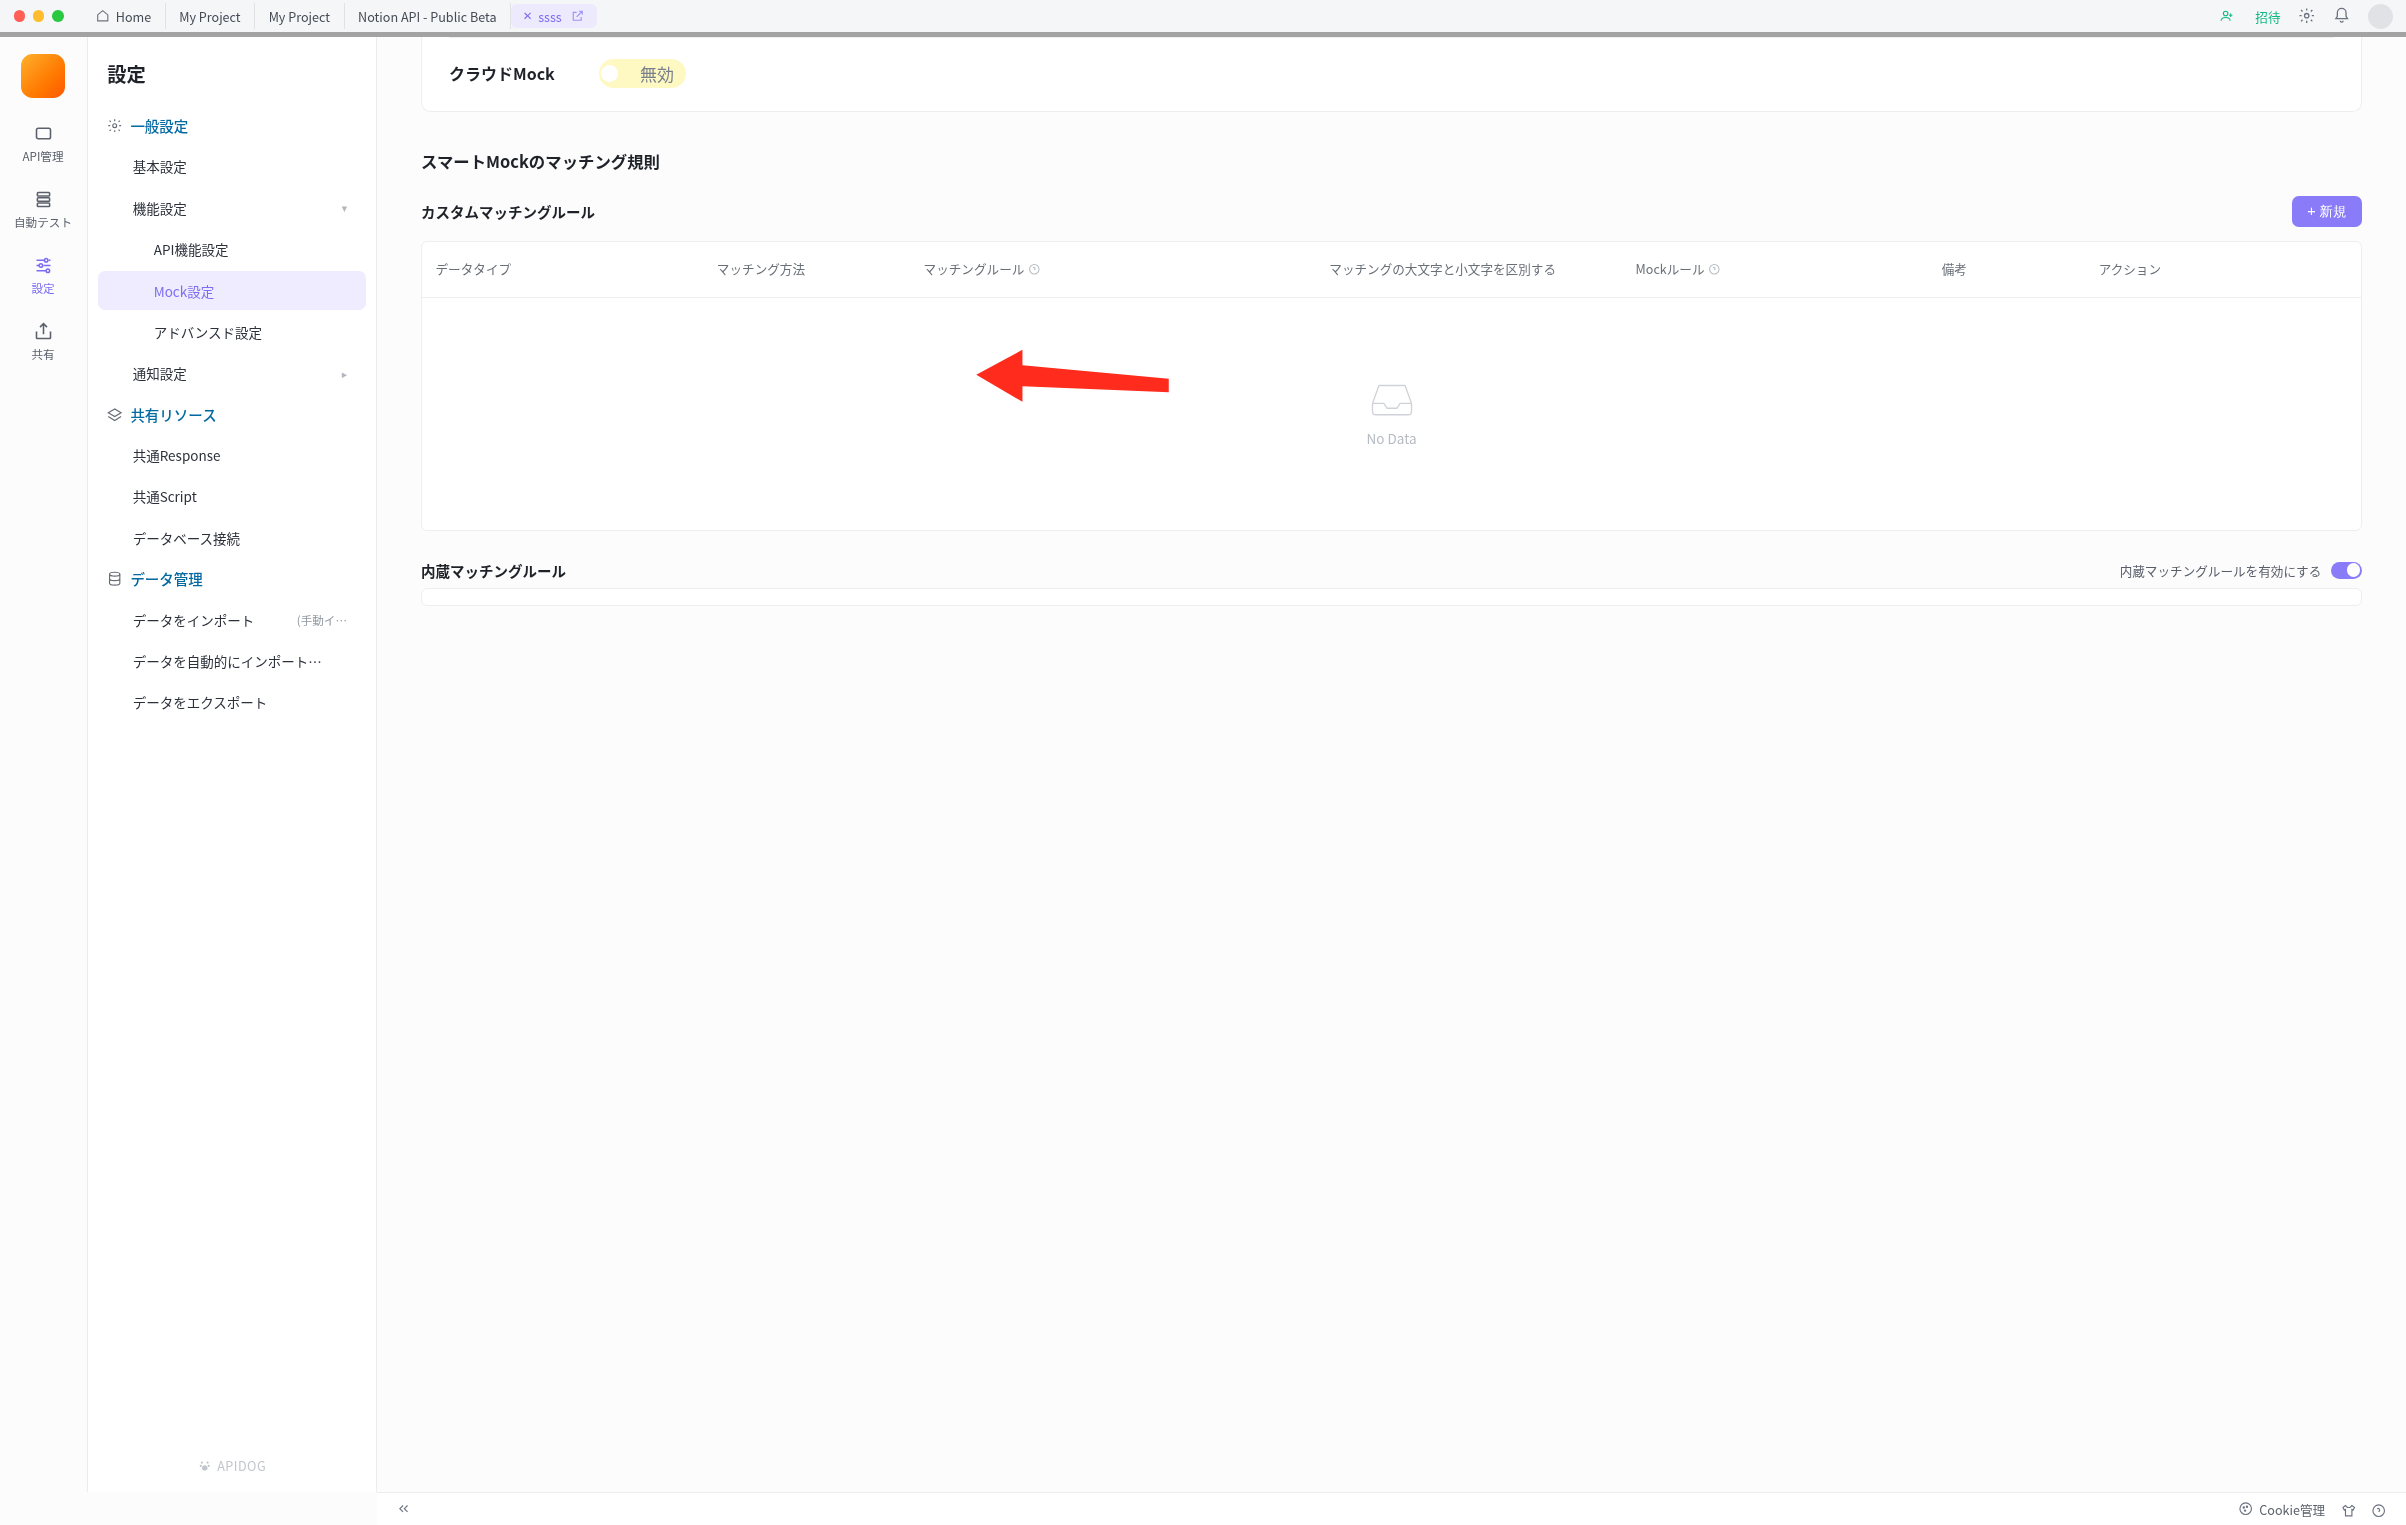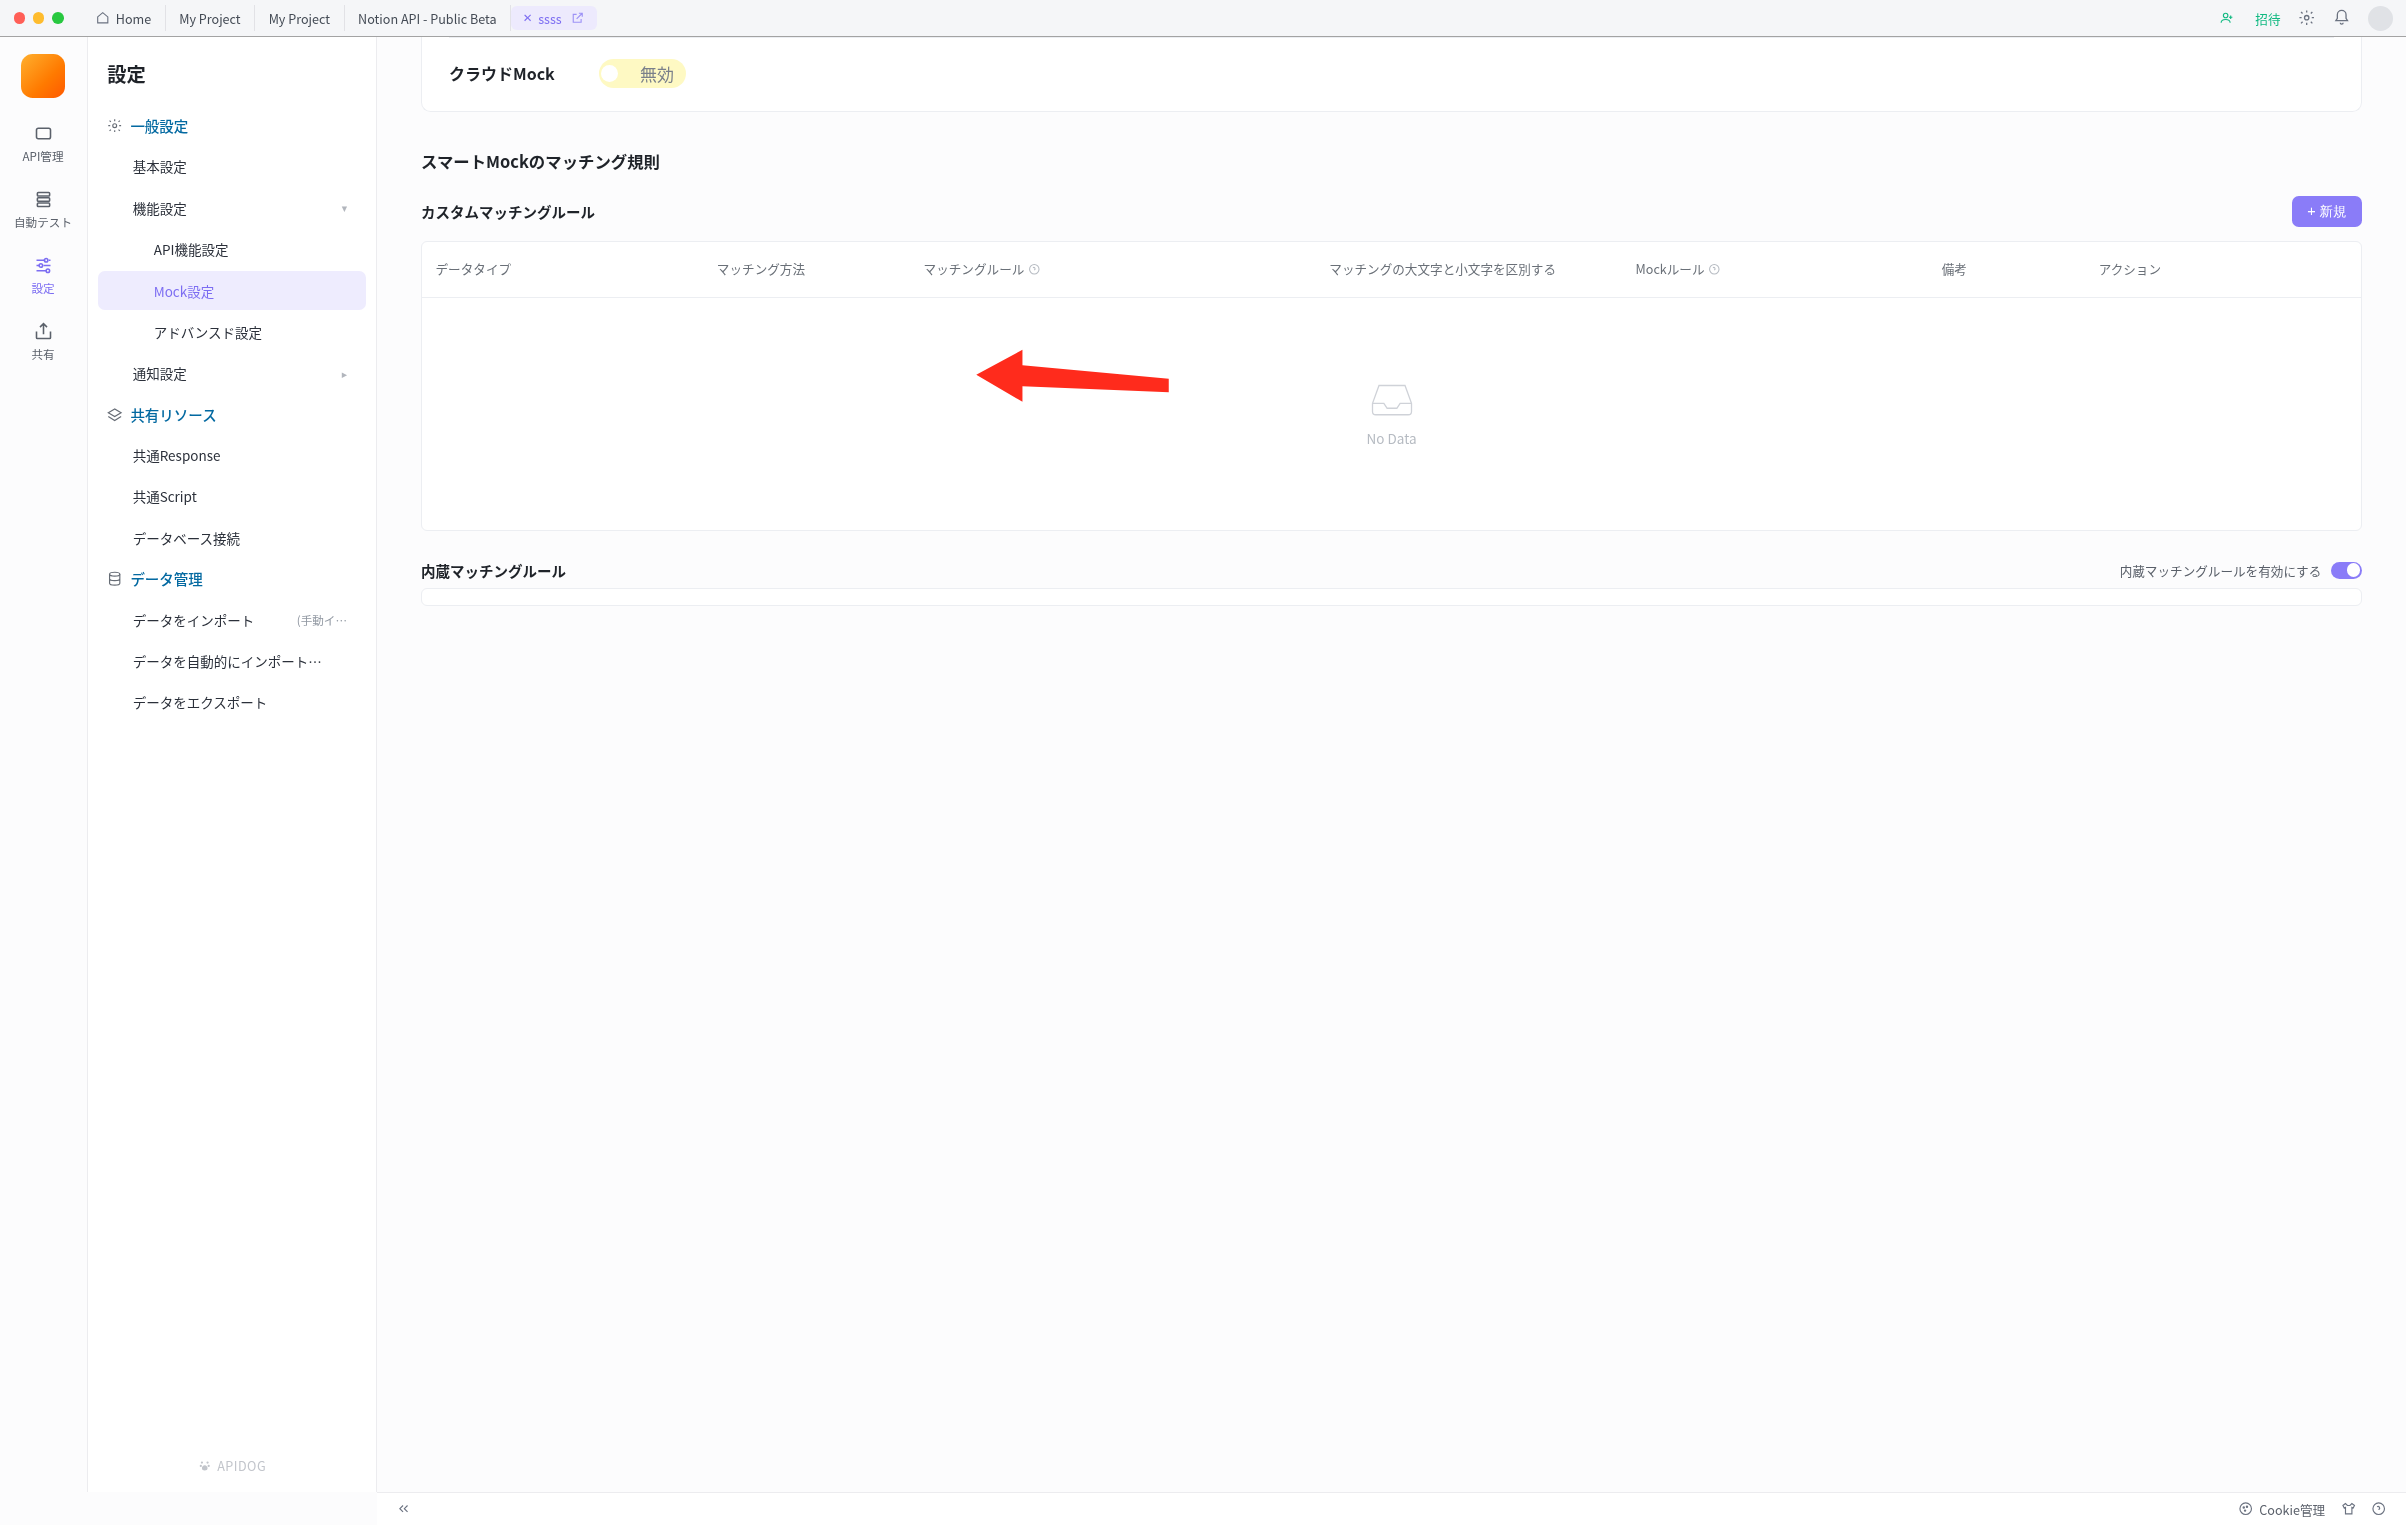--- a/index.html
+++ b/index.html
@@ -11,21 +11,21 @@
     font-size:13.5px;
     -webkit-font-smoothing:antialiased;
   }
 
   
   .window-bar {
     height:37px;
     display:flex; align-items:center;
     padding:0 13.5px;
     background:#f5f6f8;
-    border-bottom:1px solid #a3a3a3;
+    border-bottom:5px solid #a3a3a3;
     gap:15.4px;
   }
   .traffic-lights { display:flex; gap:7.7px; margin-right:3.9px;}
   .tl {
     width:11.6px;height:11.6px;border-radius:50%;
   }
   .tl.red{background:#ff5f57;}
   .tl.yellow{background:#febc2e;}
   .tl.green{background:#28c840;}
 
@@ -185,21 +185,21 @@
   .arrow{
     position:absolute;pointer-events:none;
   }
 
   
   .footer{
     position:absolute;left:377px;right:0;bottom:0;height:33px;
     border-top:1px solid #ececef;background:#fff;
     display:flex;align-items:center;justify-content:space-between;padding:0 19.3px;font-size:12.6px;color:#5b616b;
   }
-  .footer .fl, .footer .fr{display:flex;align-items:center;gap:15.4px;}
+  .footer .fl, .footer .fr{display:flex;align-items:flex-end;gap:15.4px;}
   .footer svg{width:15.4px;height:15.4px;stroke:#6b7280;fill:none;stroke-width:1.8;}
   .footer .link{display:flex;align-items:center;gap:5.8px;cursor:pointer;}
 </style>
 </head>
 <body>
 
 <div class="window-bar">
   <div class="traffic-lights">
     <span class="tl red"></span>
     <span class="tl yellow"></span>

